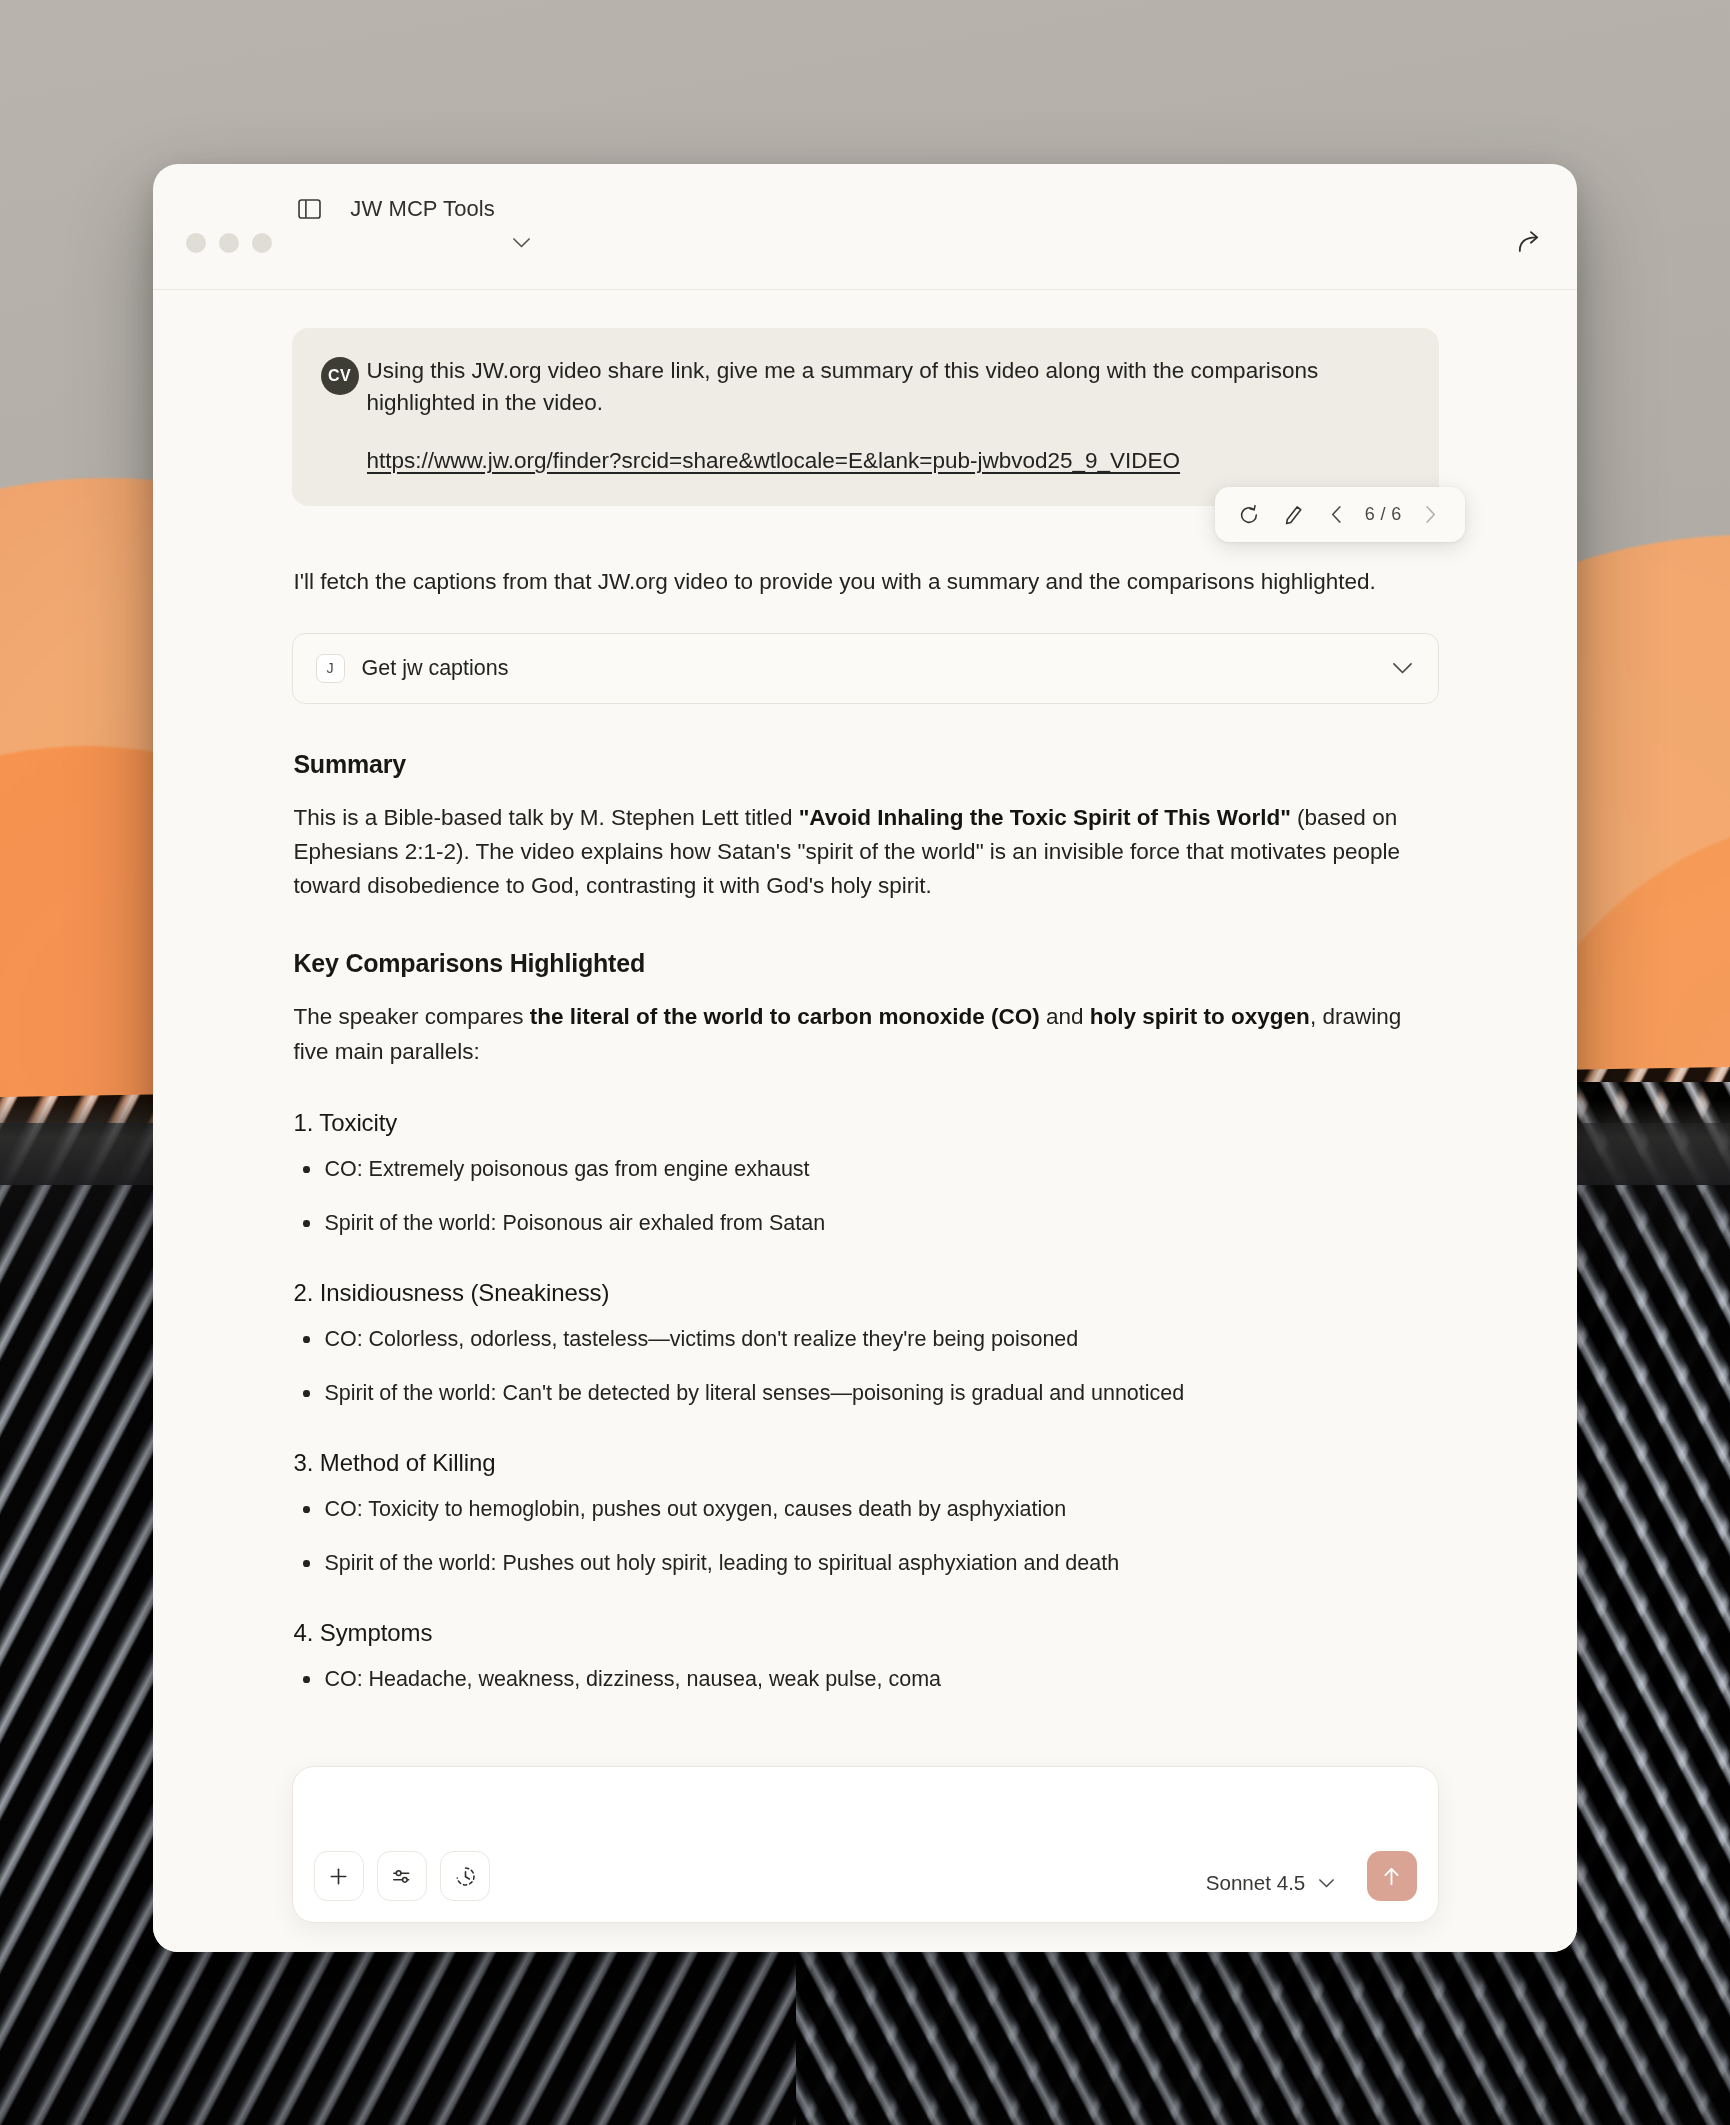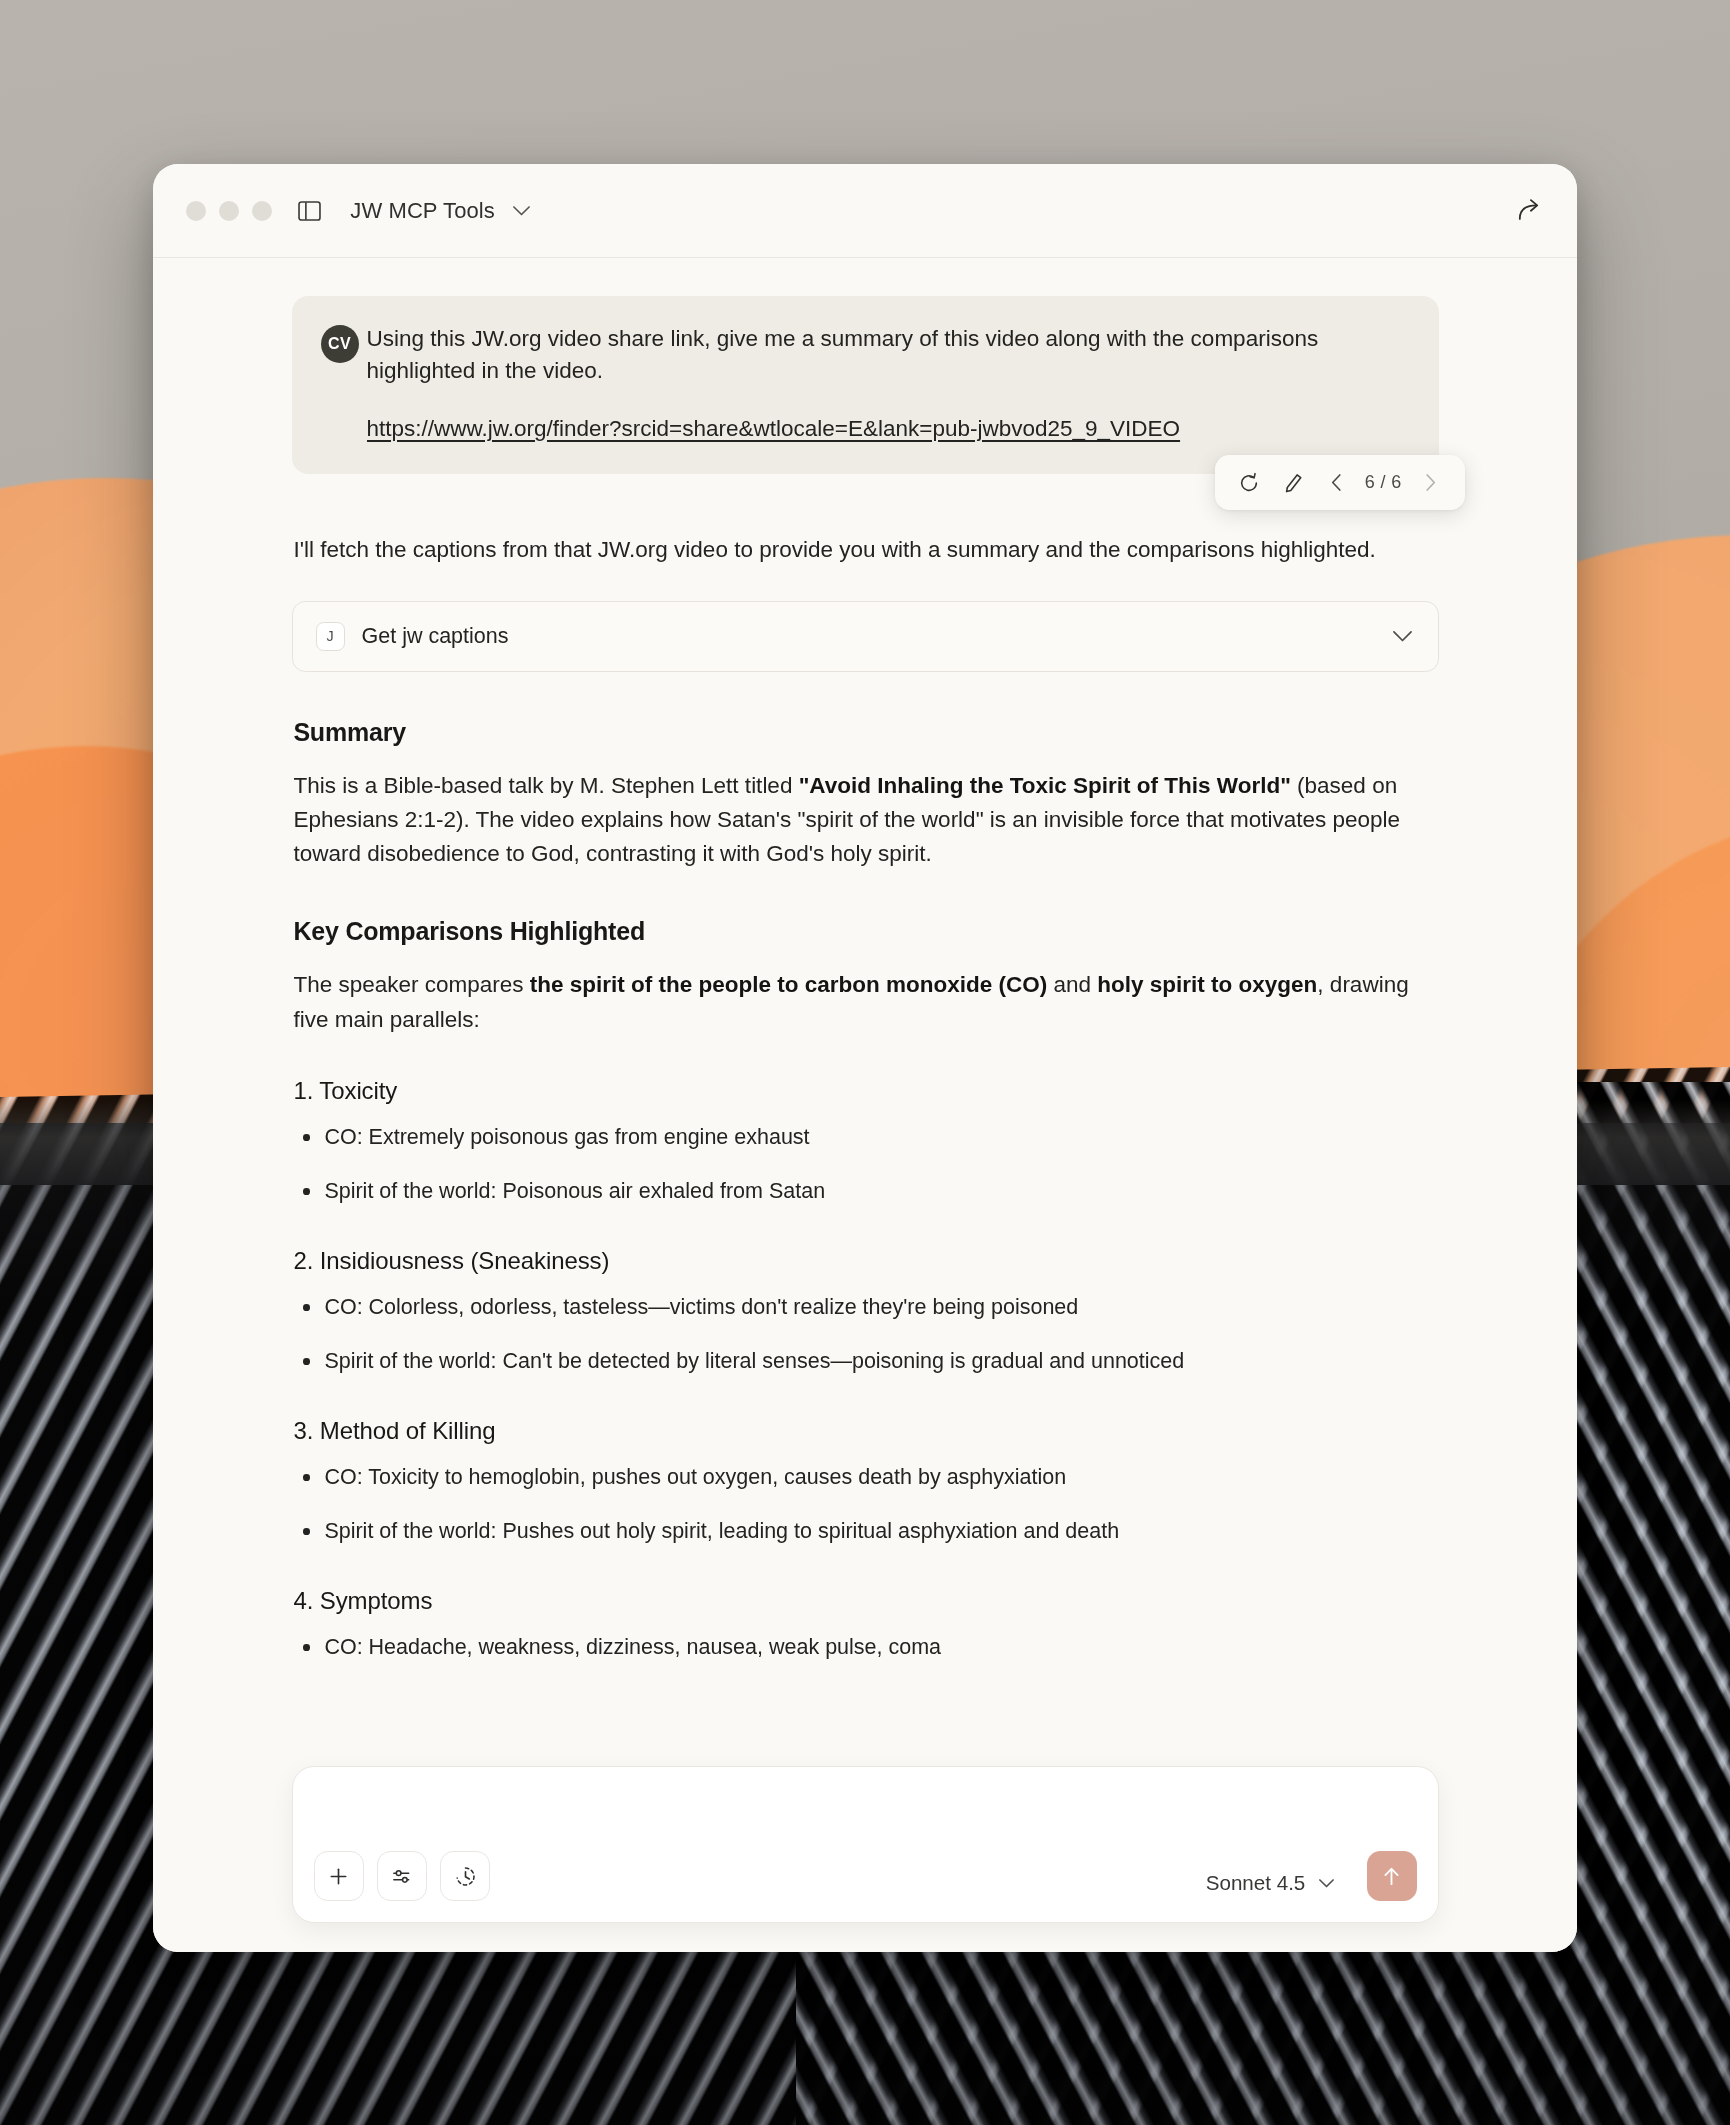--- a/index.html
+++ b/index.html
@@ -120,23 +120,23 @@
     flex-direction: column;
   }
 
   
   #titlebar {
     height: 94px;
     flex: 0 0 94px;
     background: #faf9f6;
     border-bottom: 1px solid #e9e6e0;
     display: flex;
-    align-items: center;
     padding: 0 32.5px 0 32.5px;
     position: relative;
+    margin-top: 32px;
   }
   .traffic {
     display: flex;
     gap: 13.4px;
     align-items: center;
   }
   .tl-dot {
     width: 20px; height: 20px;
     border-radius: 50%;
     background: #e0ddd7;
@@ -495,21 +495,21 @@
             </svg>
           </div>
         </div>
 
         <div id="md-body">
 
           <div class="h2">Summary</div>
           <div class="para"><span>This is a Bible-based talk by M. Stephen Lett titled </span><b>"Avoid Inhaling the Toxic Spirit of This World"</b><span> (based on Ephesians 2:1-2). The video explains how Satan's "spirit of the world" is an invisible force that motivates people toward disobedience to God, contrasting it with God's holy spirit.</span></div>
 
           <div class="h2">Key Comparisons Highlighted</div>
-          <div class="para"><span>The speaker compares </span><b>the spirit of the people to carbon monoxide (CO)</b><span> and </span><b>holy spirit to oxygen</b><span>, drawing five main parallels:</span></div>
+          <div class="para"><span>The speaker compares </span><b>the literal of the world to carbon monoxide (CO)</b><span> and </span><b>holy spirit to oxygen</b><span>, drawing five main parallels:</span></div>
 
           <div id="sections-host">
               <div class="h3">1. Toxicity</div>
               <ul class="md-list">
                 <li>CO: Extremely poisonous gas from engine exhaust</li>
                 <li>Spirit of the world: Poisonous air exhaled from Satan</li>
               </ul>
               <div class="h3">2. Insidiousness (Sneakiness)</div>
               <ul class="md-list">
                 <li>CO: Colorless, odorless, tasteless—victims don't realize they're being poisoned</li>

